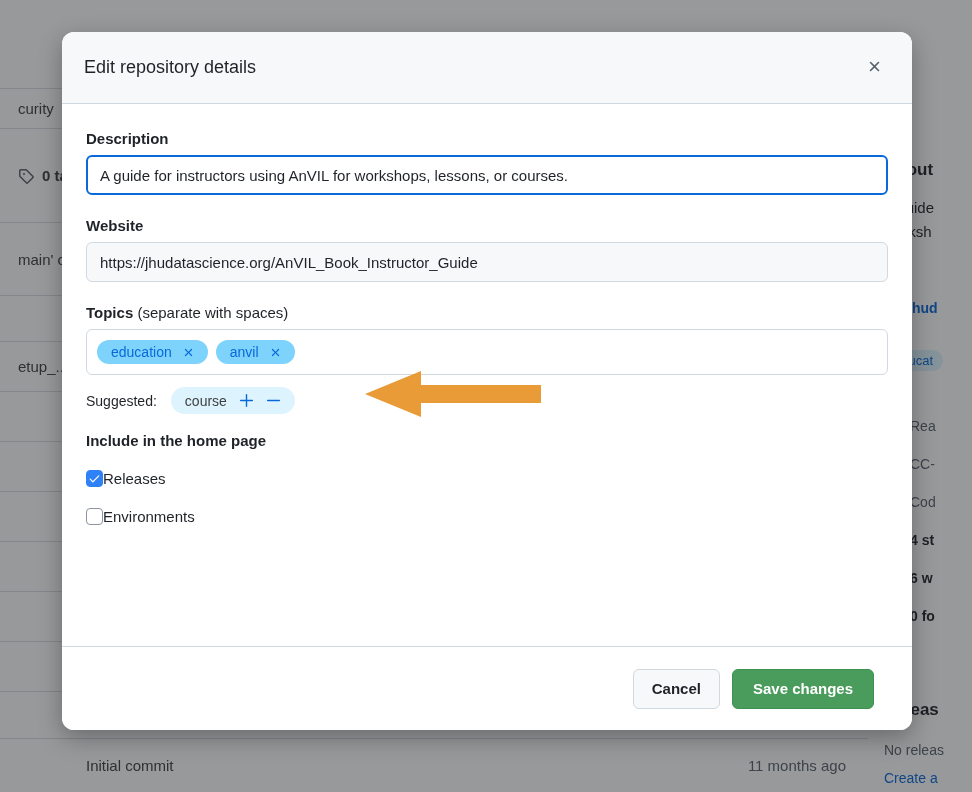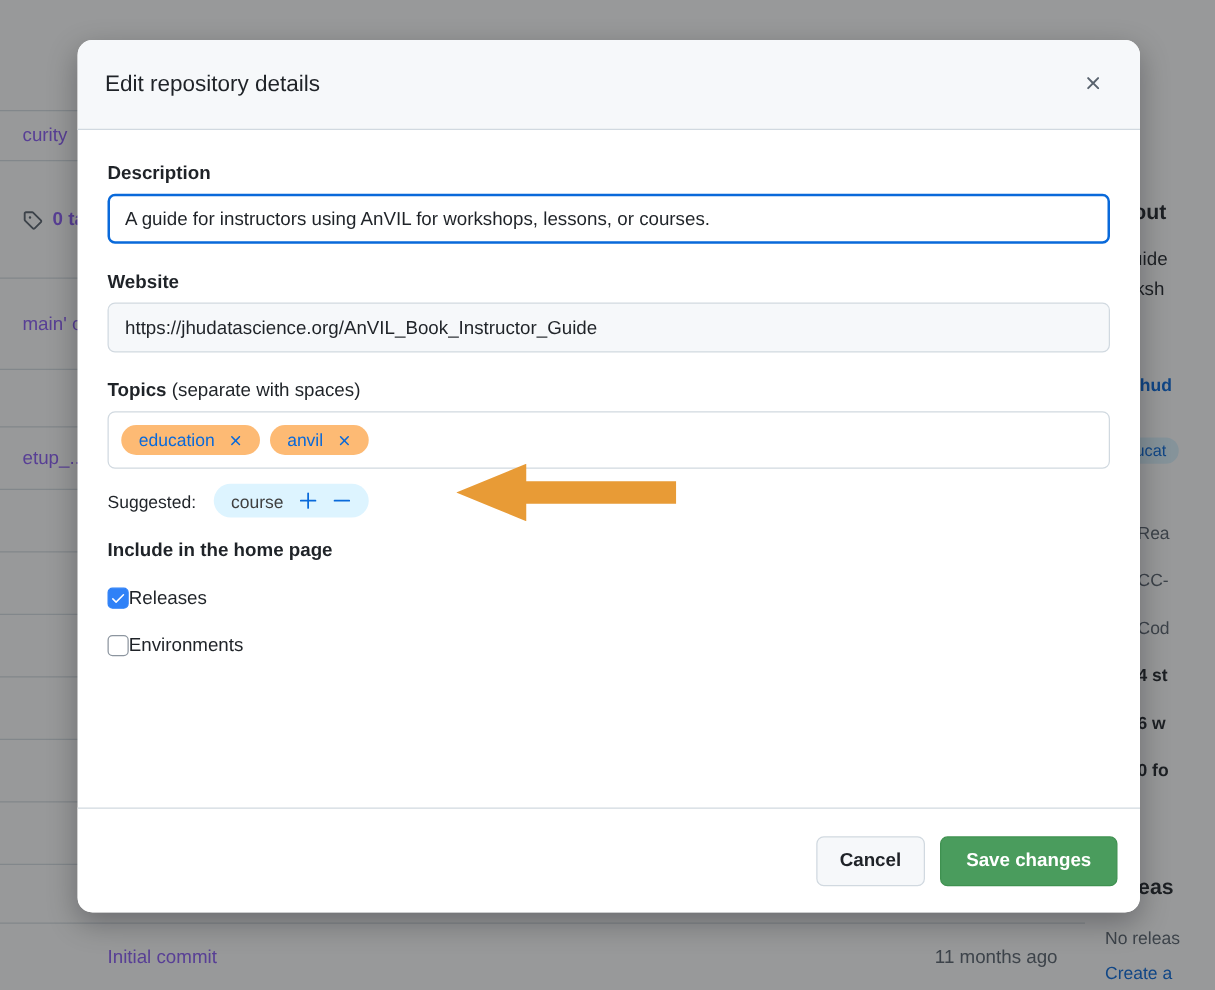--- a/index.html
+++ b/index.html
@@ -40,21 +40,21 @@
     border-top: 1px solid #d8dee4;
     color: #1f2328;
     font-size: 15px;
     display: flex;
     align-items: center;
     padding-left: 18px;
   }
 
   .bg-text {
     font-size: 15px;
-    color: #8b5cf6;
+    color: #404040;
     white-space: nowrap;
   }
   .bg-bold { font-weight: 600; }
 
   .bg-right-col {
     position: absolute;
     left: 884px; top: 0;
     width: 88px; height: 792px;
     background: #ffffff;
     padding-top: 0;
@@ -243,21 +243,21 @@
     background: #ffffff;
     display: flex;
     align-items: center;
     gap: 8px;
     padding: 6px 10px;
   }
   .chip {
     display: inline-flex;
     align-items: center;
     gap: 10px;
-    background: #fdba74;
+    background: #7dd3fc;
     color: #0969da;
     font-size: 14px;
     font-weight: 500;
     border-radius: 999px;
     padding: 5px 12px 5px 14px;
     line-height: 1;
     white-space: nowrap;
   }
   .chip-x {
     display: inline-flex;
@@ -332,21 +332,21 @@
   }
 
   .modal-footer {
     flex: none;
     height: 84px;
     border-top: 1px solid #d1d9e0;
     display: flex;
     align-items: center;
     justify-content: flex-end;
     gap: 12px;
-    padding: 0 18px;
+    padding: 0 38px;
     background: #ffffff;
   }
   .btn {
     height: 40px;
     border-radius: 6px;
     font-size: 15px;
     font-weight: 600;
     font-family: "Liberation Sans", sans-serif;
     cursor: pointer;
     padding: 0 18px;

